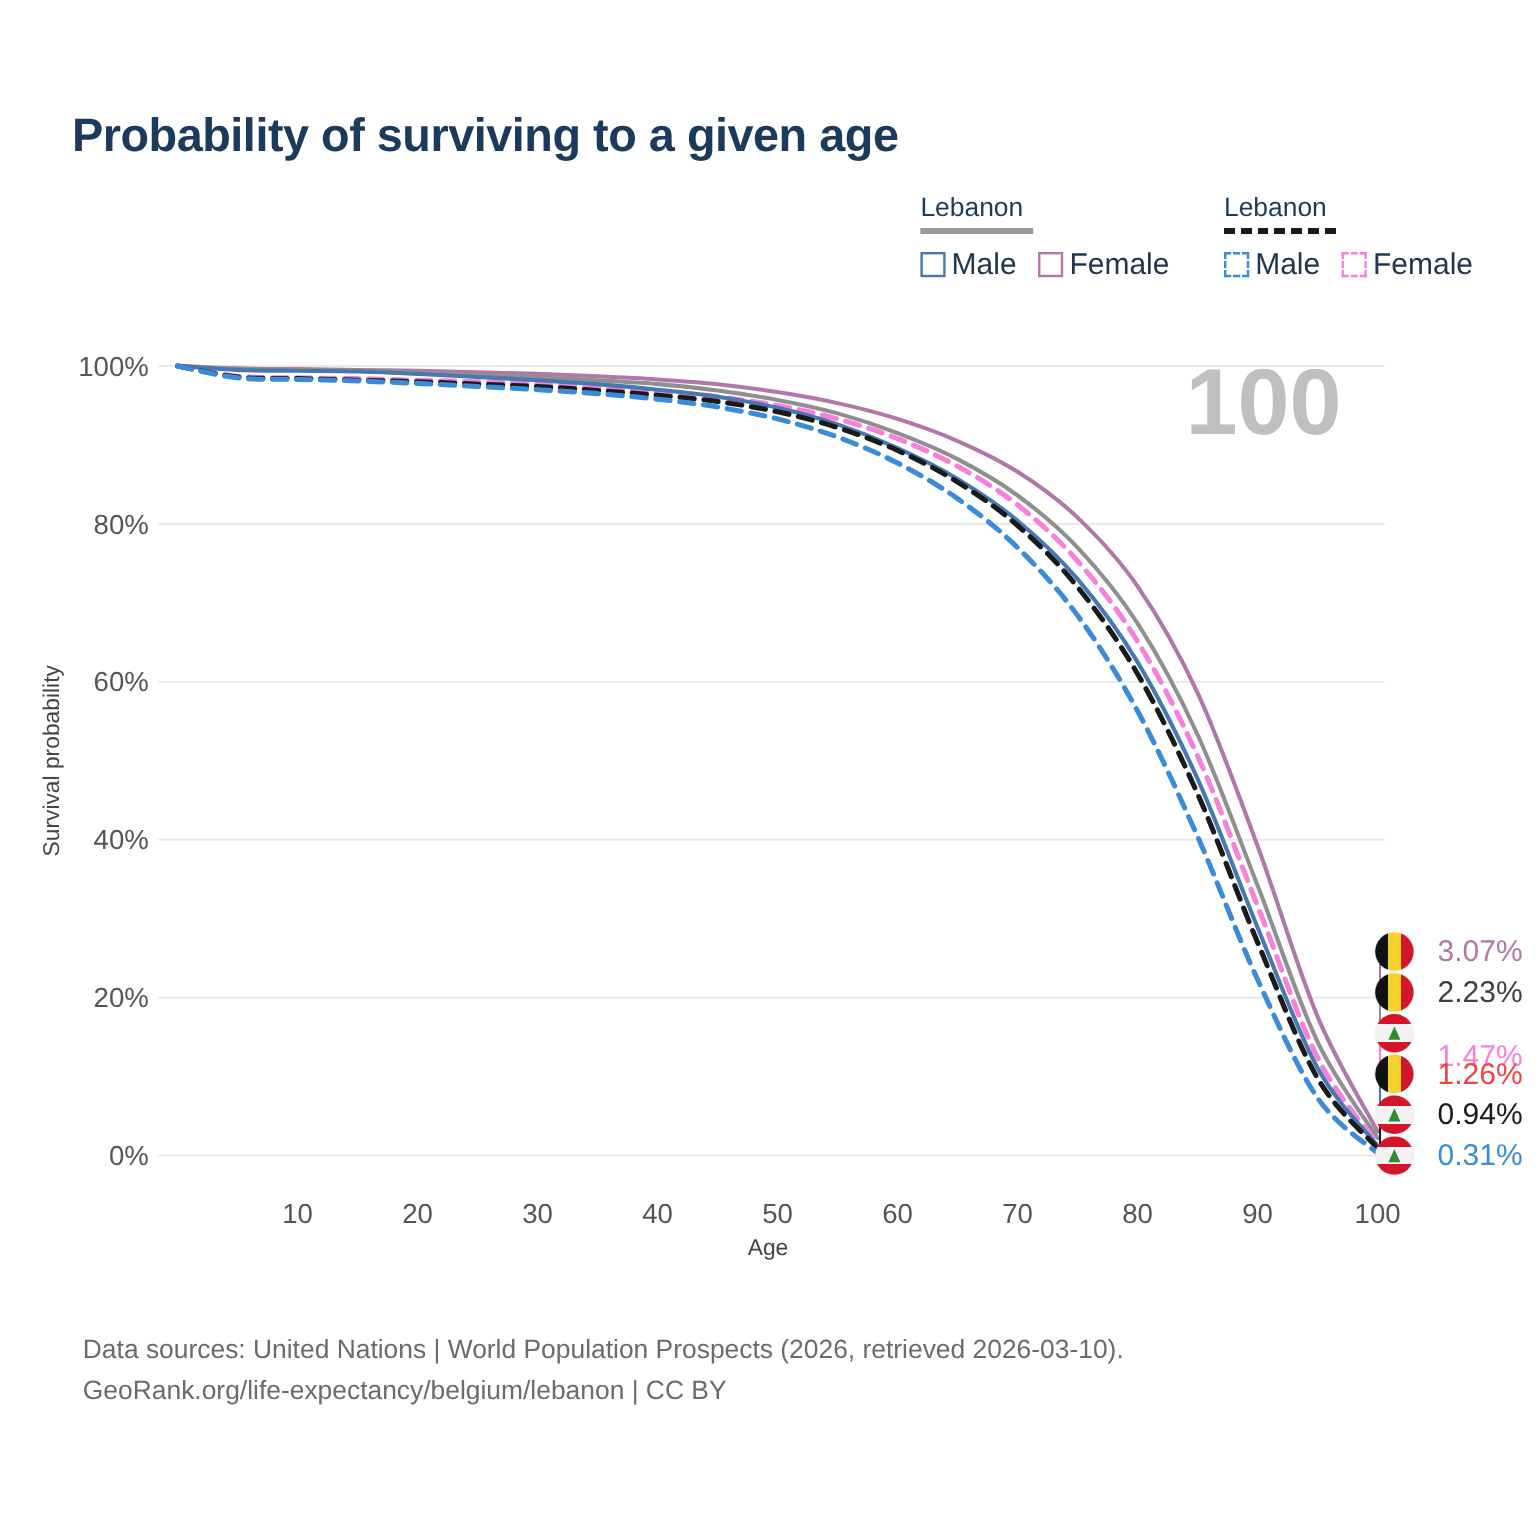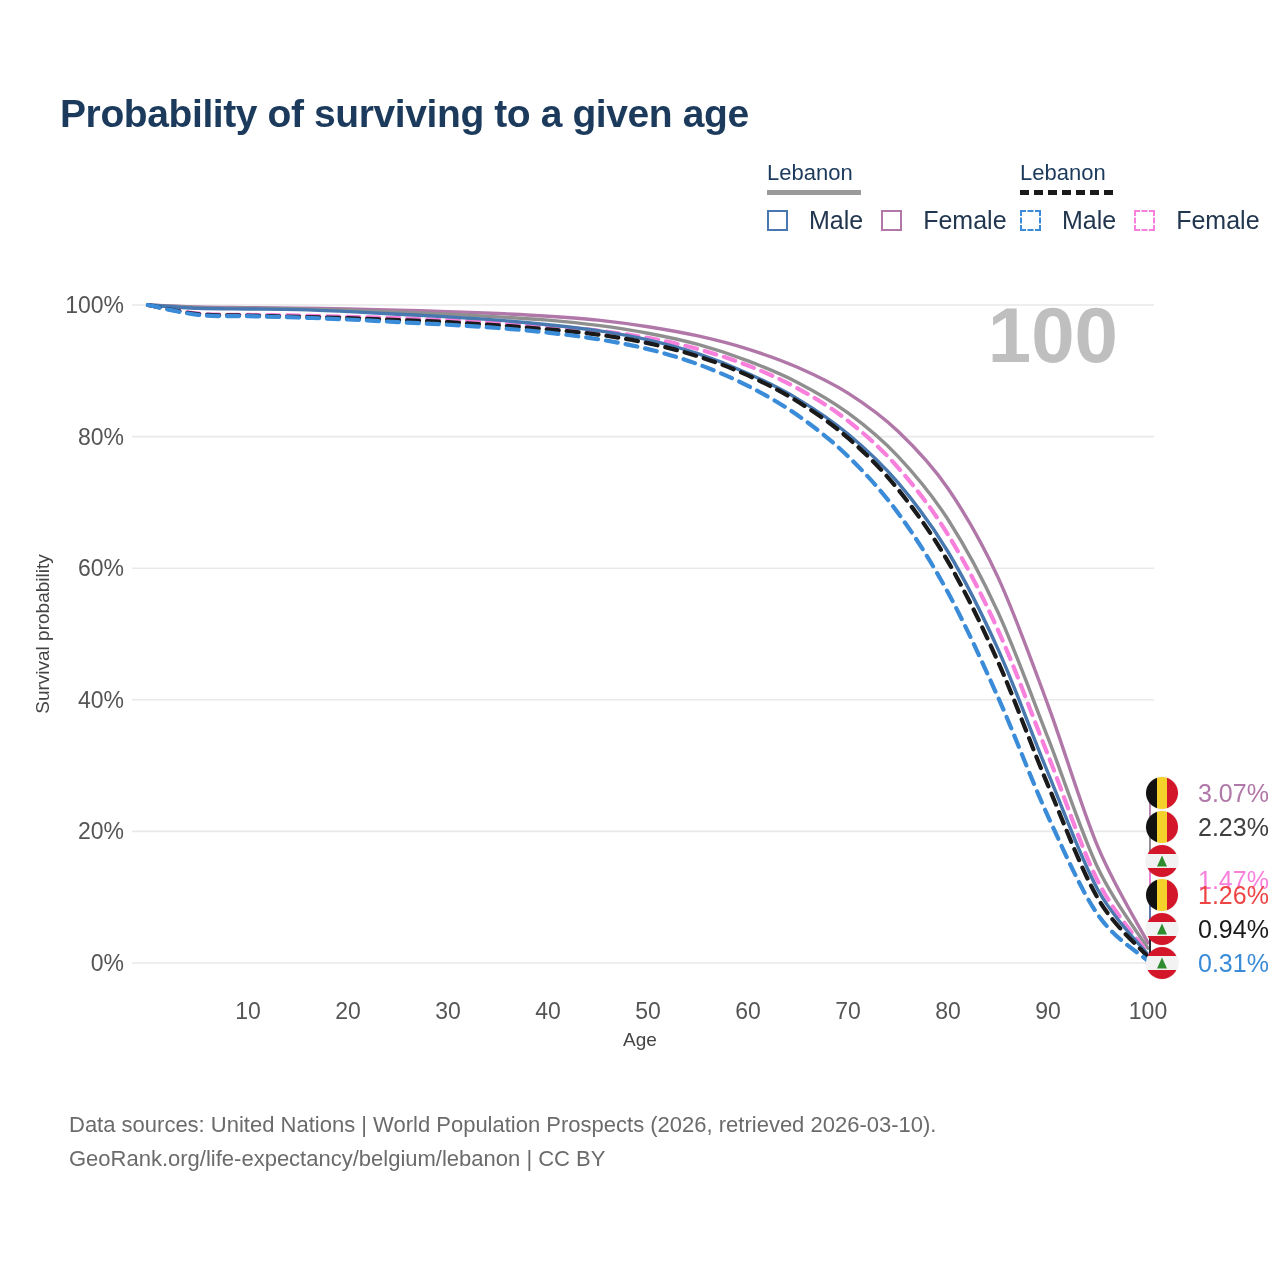--- a/index.html
+++ b/index.html
@@ -60,21 +60,21 @@
   }
   .legend-items {
     display: flex;
     align-items: center;
     margin-top: 11px;
     gap: 18px;
   }
   .legend-item {
     display: flex;
     align-items: center;
-    gap: 21px;
+    gap: 5px;
     white-space: nowrap;
   }
   .swatch {
     width: 21px;
     height: 21px;
     box-sizing: border-box;
     background: transparent;
   }
   .swatch.solid { border: 2px solid currentColor; }
   .swatch.dashed { border: 2px dashed currentColor; }

